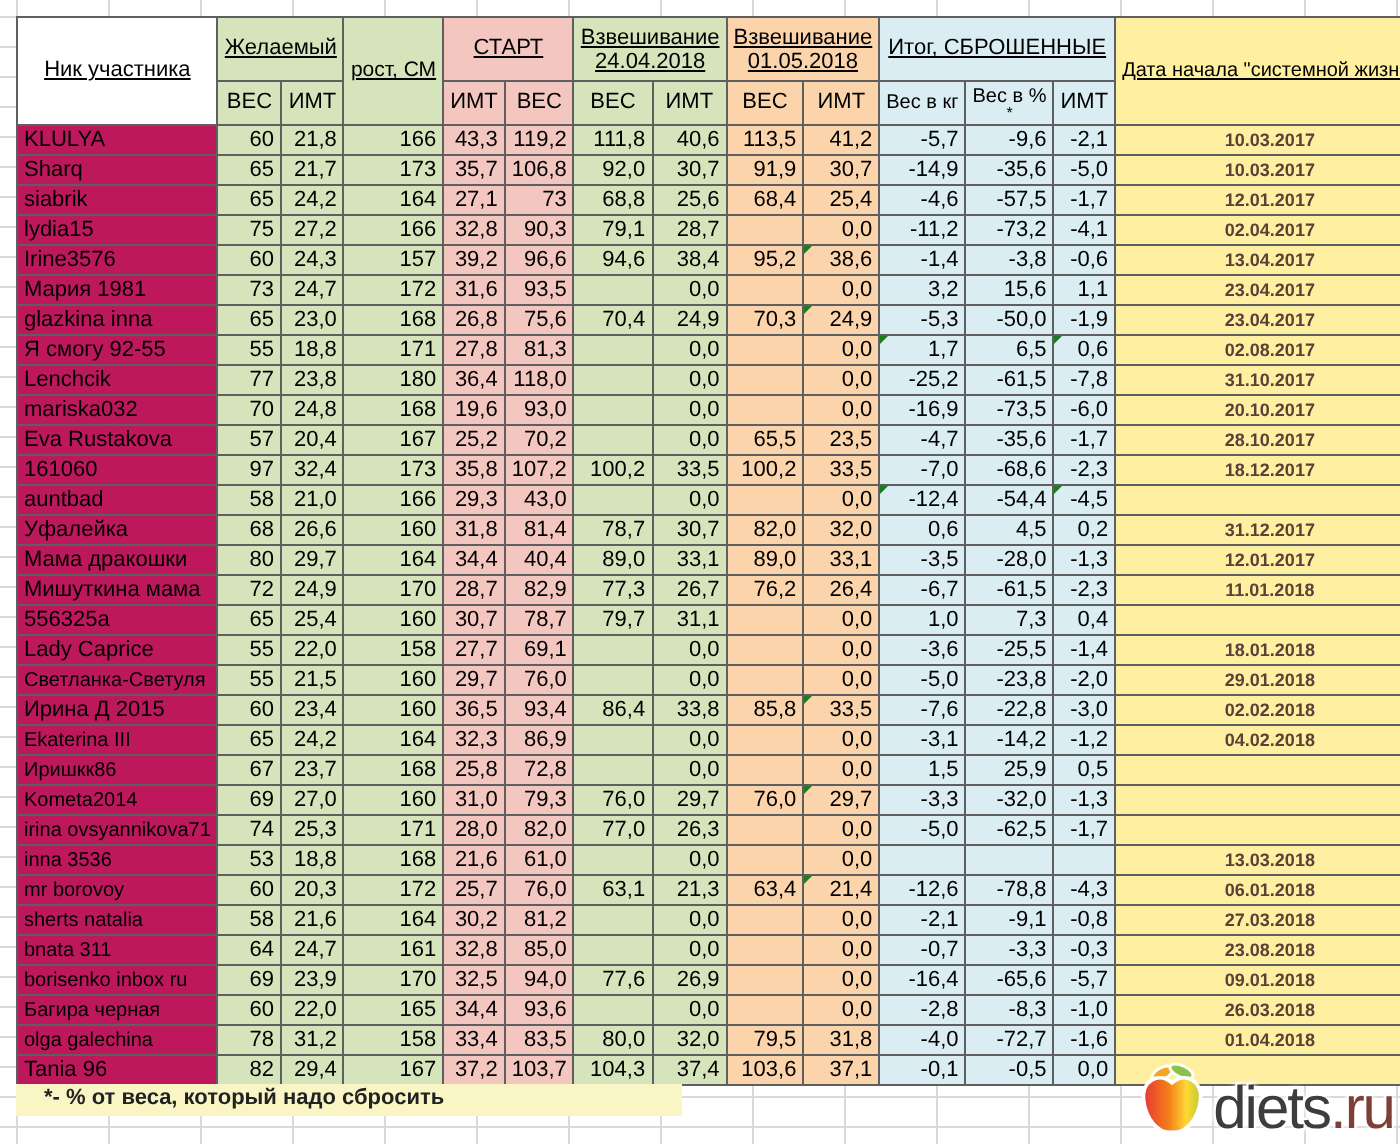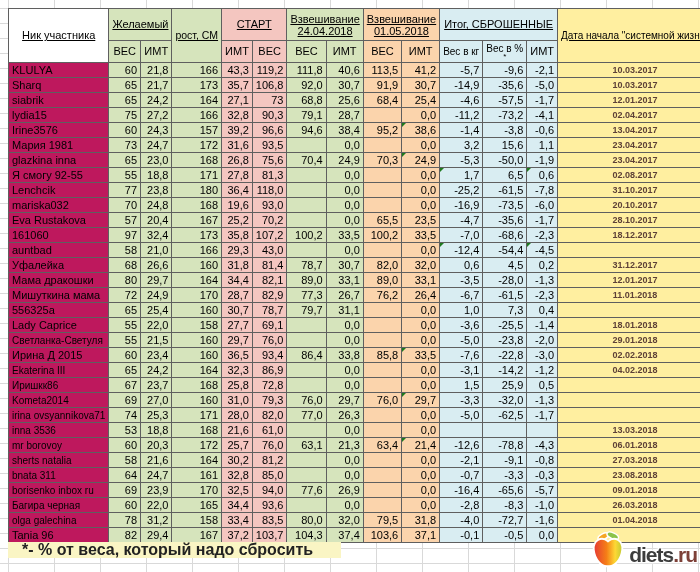--- a/index.html
+++ b/index.html
@@ -39,28 +39,28 @@
   .small-name{font-size:10px;}
   .h-rost{white-space:normal;font-size:10.5px;padding:0 1px;}
   .h-datecol{white-space:normal;font-size:10px;padding:0 2px;}
   .h-kg,.h-pct{font-size:10px;}
   .pct-star{display:block;font-size:8px;line-height:6px;}
   .two-line div{line-height:12px;}
   .flag{position:absolute;top:0;left:0;width:0;height:0;
         border-top:4px solid #1e7a1e;border-right:4px solid transparent;}
   .footnote{
     position:absolute;left:8px;top:542px;width:333px;height:16px;
-    background:#faf5c4;font-size:16px;font-weight:bold;color:#222;
+    background:#faf5c4;font-size:11px;font-weight:bold;color:#222;
     line-height:15px;padding-left:14px;box-sizing:border-box;white-space:nowrap;
   }
   .logo{
     position:absolute;right:3px;bottom:2px;display:flex;align-items:center;gap:2px;
   }
   .logo-text{
-    font-size:21px;font-weight:bold;letter-spacing:-1px;line-height:30px;
+    font-size:30px;font-weight:normal;letter-spacing:-1px;line-height:30px;
     text-shadow:0 0 3px #fff,0 0 3px #fff,0 0 4px #fff,1px 1px 0 #fff,-1px -1px 0 #fff;
     margin-top:12px;
   }
   .logo-name{color:#3d3d3d;}
   .logo-tld{color:#7d4038;}
 </style>
 </head>
 <body>
 
 <table class="sheet">
@@ -338,21 +338,21 @@
         <td class="c-blue">4,5</td>
         <td class="c-blue">0,2</td>
         <td class="c-date">31.12.2017</td>
       </tr>
       <tr>
         <td class="c-name">Мама дракошки</td>
         <td class="c-green">80</td>
         <td class="c-green">29,7</td>
         <td class="c-green">164</td>
         <td class="c-pink">34,4</td>
-        <td class="c-pink">82,1</td>
+        <td class="c-pink">40,4</td>
         <td class="c-green">89,0</td>
         <td class="c-green">33,1</td>
         <td class="c-orange">89,0</td>
         <td class="c-orange">33,1</td>
         <td class="c-blue">-3,5</td>
         <td class="c-blue">-28,0</td>
         <td class="c-blue">-1,3</td>
         <td class="c-date">12.01.2017</td>
       </tr>
       <tr>

